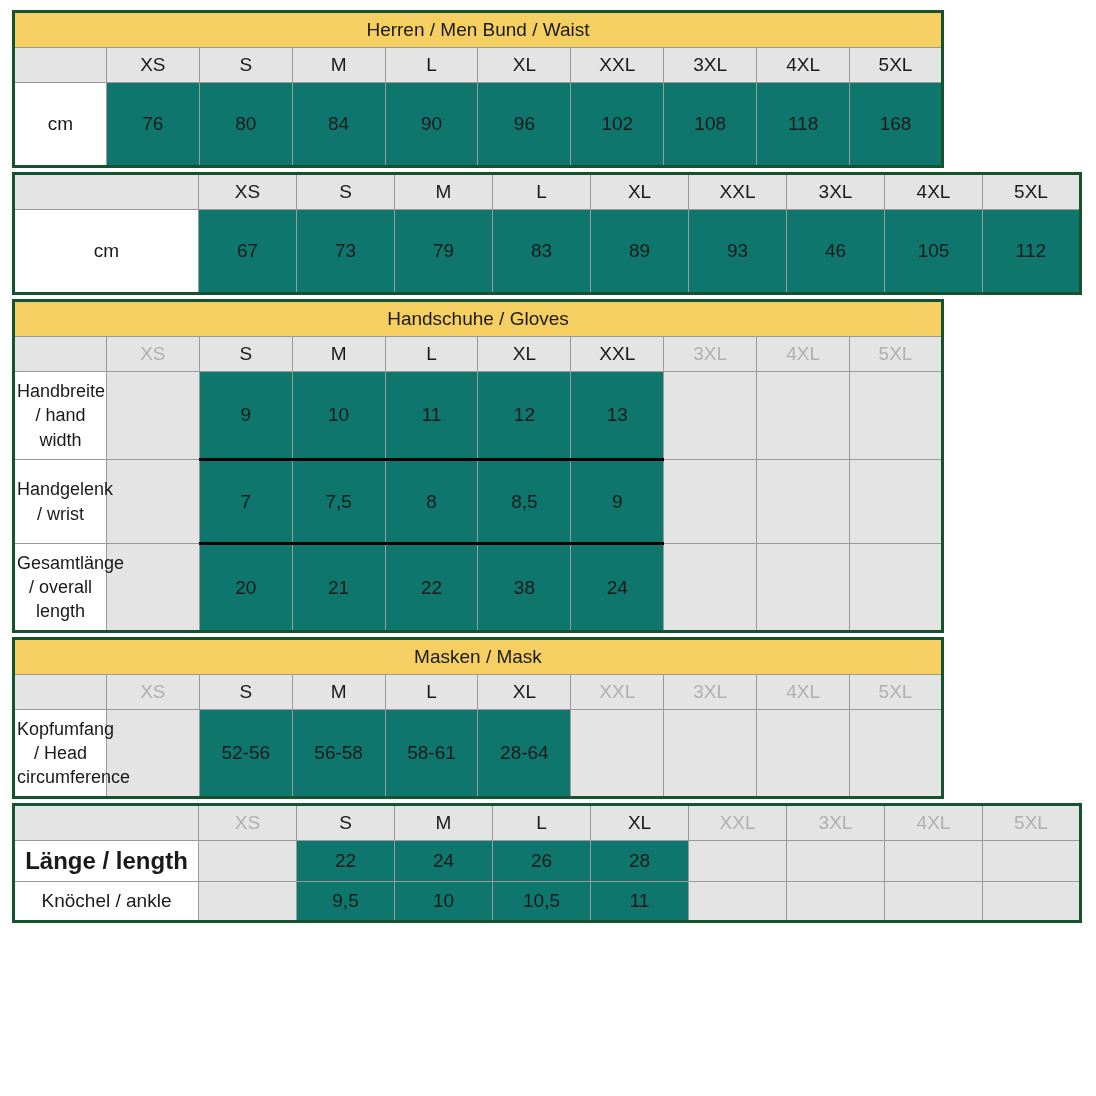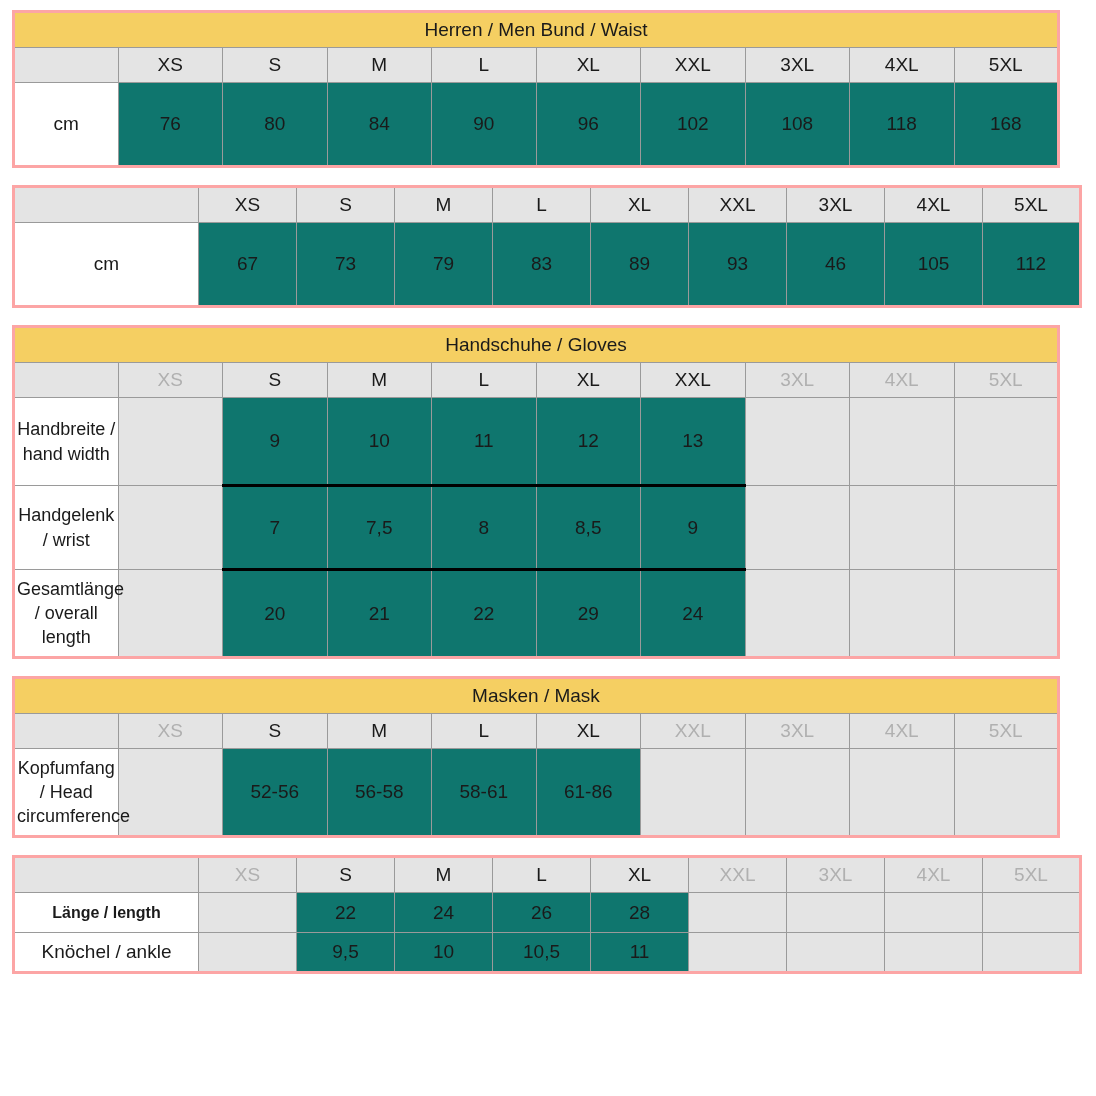--- a/index.html
+++ b/index.html
@@ -12,24 +12,24 @@
   body {
     width: 1096px;
     height: 1096px;
     overflow: hidden;
   }
   .page {
     width: 1096px;
     padding: 10px 12px 0 12px;
   }
   .size-table {
-    width: 1048px;
+    width: 932px;
     border-collapse: collapse;
-    border: 3px solid #fca5a5;
-    margin-bottom: 17px;
+    border: 3px solid #14532d;
+    margin-bottom: 4px;
     table-layout: fixed;
   }
   .size-table td, .size-table th {
     border: 1px solid #9a9a9a;
     text-align: center;
     font-weight: normal;
     color: #1a1a1a;
     font-size: 19px;
     padding: 6px 2px;
   }
@@ -56,21 +56,21 @@
     text-align: center;
     font-size: 19px;
     padding: 8px 6px;
   }
   .rowlabel.small {
     font-size: 18px;
     line-height: 1.35;
   }
   .rowlabel.bold {
     font-weight: bold;
-    font-size: 16px;
+    font-size: 24px;
   }
   .val {
     background: #0f766e;
   }
   .empty {
     background: #e4e4e4;
   }
   .tall td { height: 88px; }
   .mid td { height: 84px; }
   .short td { height: 40px; }
@@ -186,21 +186,21 @@
       <td class="empty"></td>
       <td class="empty"></td>
       <td class="empty"></td>
     </tr>
     <tr class="tall">
       <td class="rowlabel small">Gesamtlänge / overall length</td>
       <td class="empty"></td>
       <td class="val thickline">20</td>
       <td class="val thickline">21</td>
       <td class="val thickline">22</td>
-      <td class="val thickline">29</td>
+      <td class="val thickline">38</td>
       <td class="val thickline">24</td>
       <td class="empty"></td>
       <td class="empty"></td>
       <td class="empty"></td>
     </tr>
   </tbody>
     </table>
 
   <table class="size-table">
     <tbody>
@@ -218,21 +218,21 @@
       <td class="hdr datacol dim">3XL</td>
       <td class="hdr datacol dim">4XL</td>
       <td class="hdr datacol dim">5XL</td>
     </tr>
     <tr class="tall">
       <td class="rowlabel small">Kopfumfang / Head circumference</td>
       <td class="empty"></td>
       <td class="val">52-56</td>
       <td class="val">56-58</td>
       <td class="val">58-61</td>
-      <td class="val">61-86</td>
+      <td class="val">28-64</td>
       <td class="empty"></td>
       <td class="empty"></td>
       <td class="empty"></td>
       <td class="empty"></td>
     </tr>
   </tbody>
     </table>
 
   <table class="size-table">
     <tbody>

